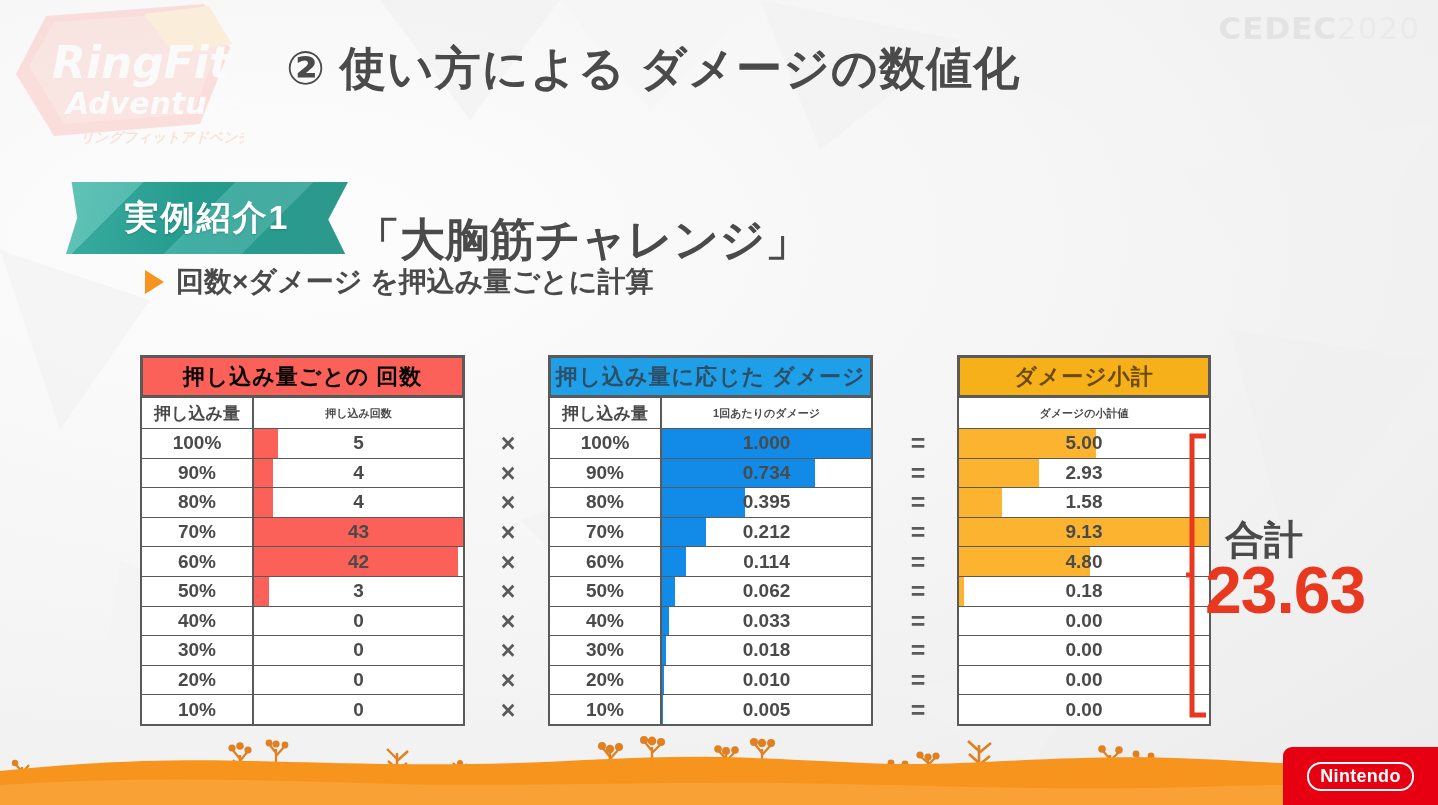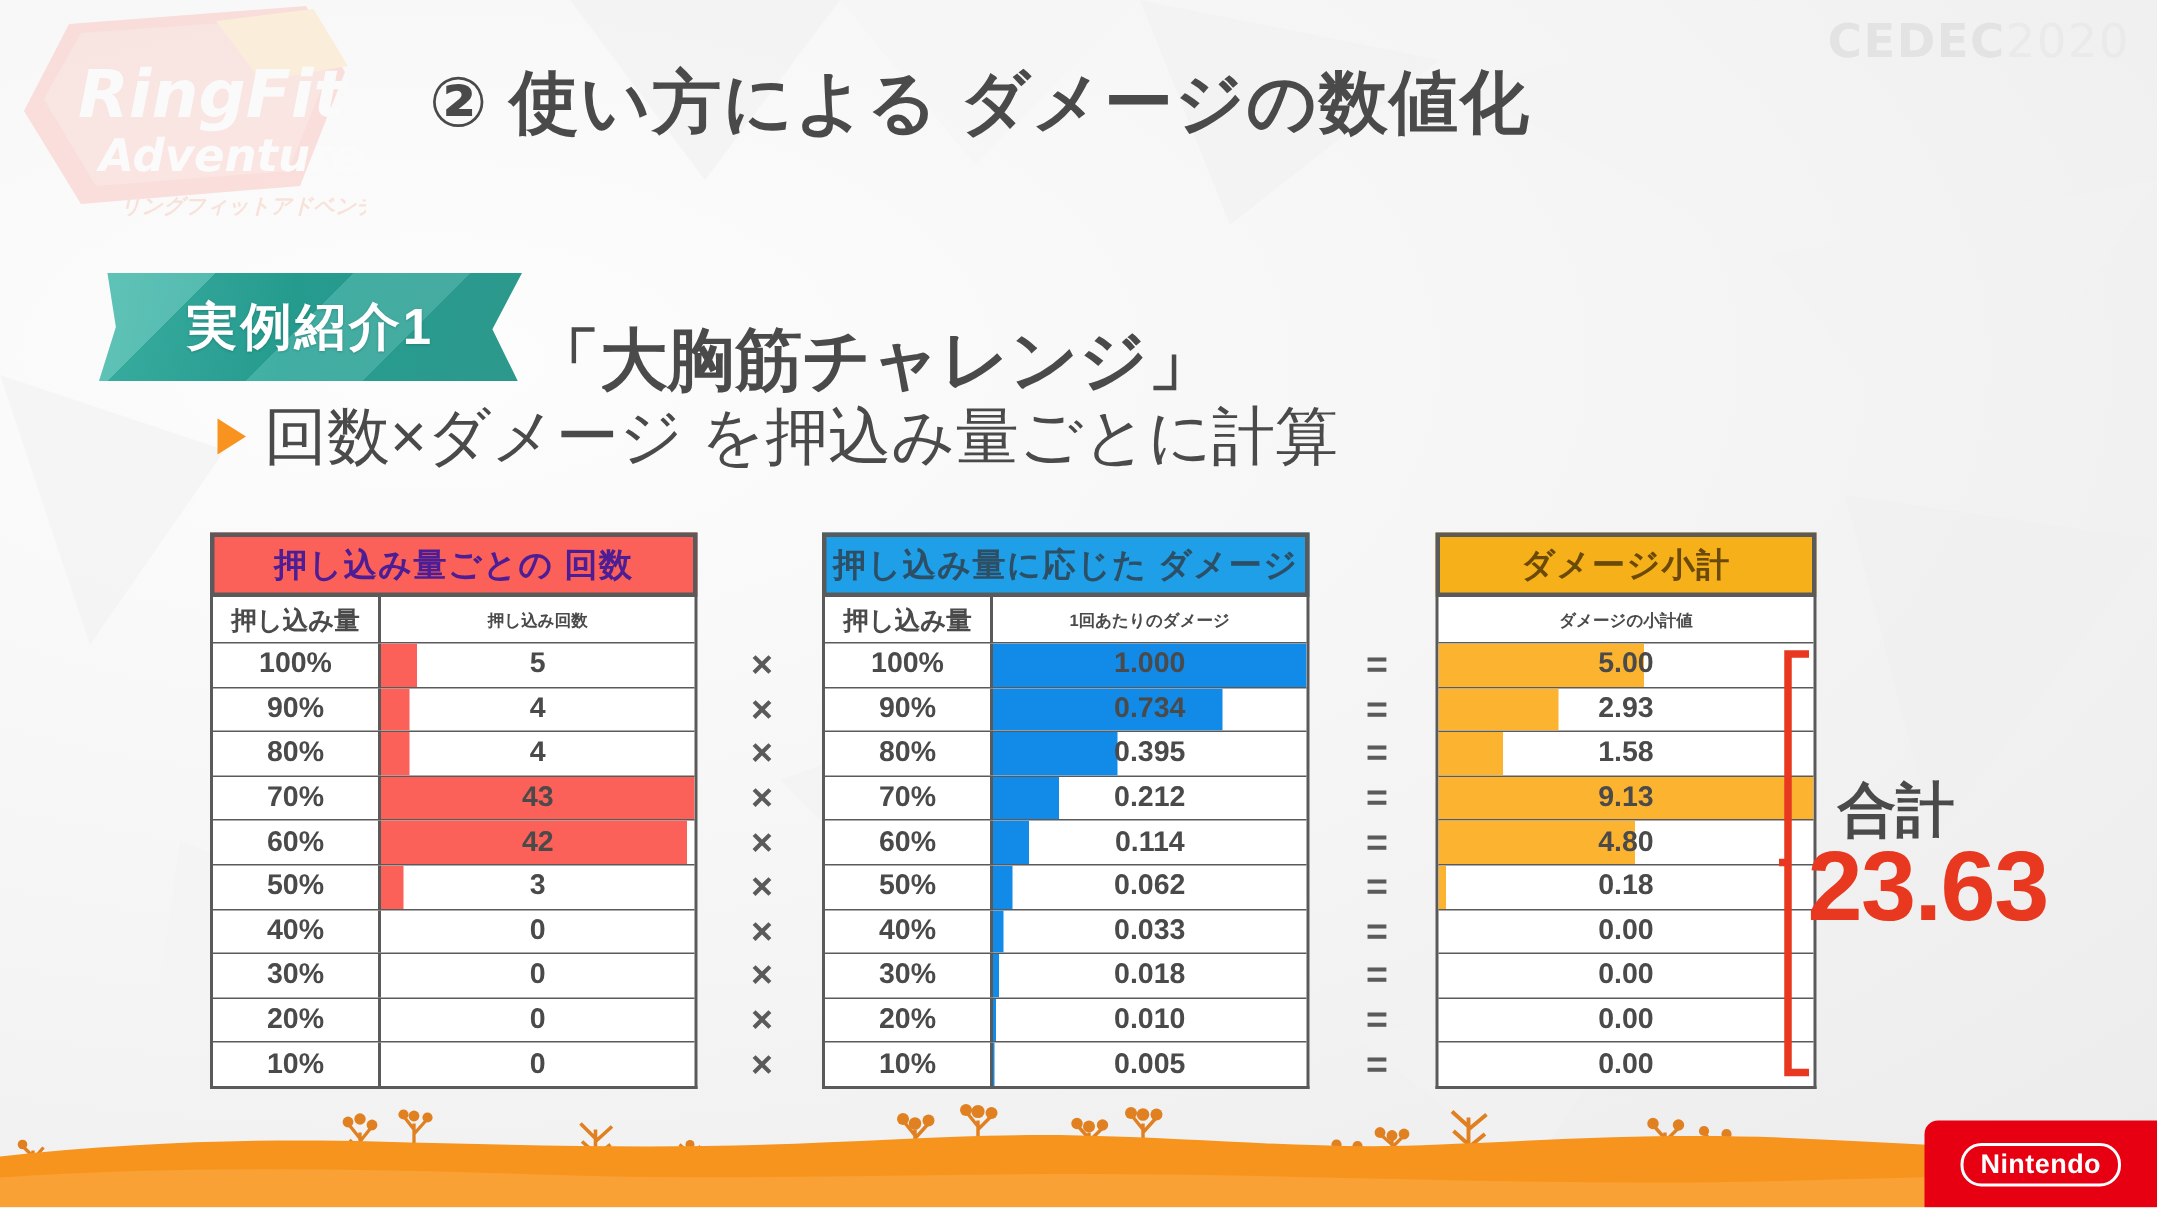--- a/index.html
+++ b/index.html
@@ -108,22 +108,22 @@
     align-items: center;
     gap: 12px;
   }
   #bullet-tri {
     width: 0; height: 0;
     border-left: 19px solid #f7931e;
     border-top: 12px solid transparent;
     border-bottom: 12px solid transparent;
   }
   #bullet-text {
-    font-size: 42px;
-    font-weight: normal;
+    font-size: 28px;
+    font-weight: bold;
     color: #4a4a4a;
     white-space: nowrap;
   }
 
   
   .tbl {
     position: absolute;
     box-sizing: border-box;
   }
   .tbl-head {
@@ -131,21 +131,21 @@
     border: 3px solid #5a5a5a;
     height: 43px;
     display: flex;
     align-items: center;
     justify-content: center;
     font-size: 22px;
     font-weight: bold;
     color: #5d4037;
     letter-spacing: 1px;
   }
-  .tbl-head.red   { background: #fb6158; color: #4c1d95; }
+  .tbl-head.red   { background: #fb6158; color: #000000; }
   .tbl-head.blue  { background: #1e9fe8; color: #2d4f66; }
   .tbl-head.amber { background: #f5b01a; color: #6b4a07; }
 
   .tbl-grid {
     box-sizing: border-box;
     border: 2px solid #5a5a5a;
     border-top: none;
     background: #ffffff;
   }
   .row {

